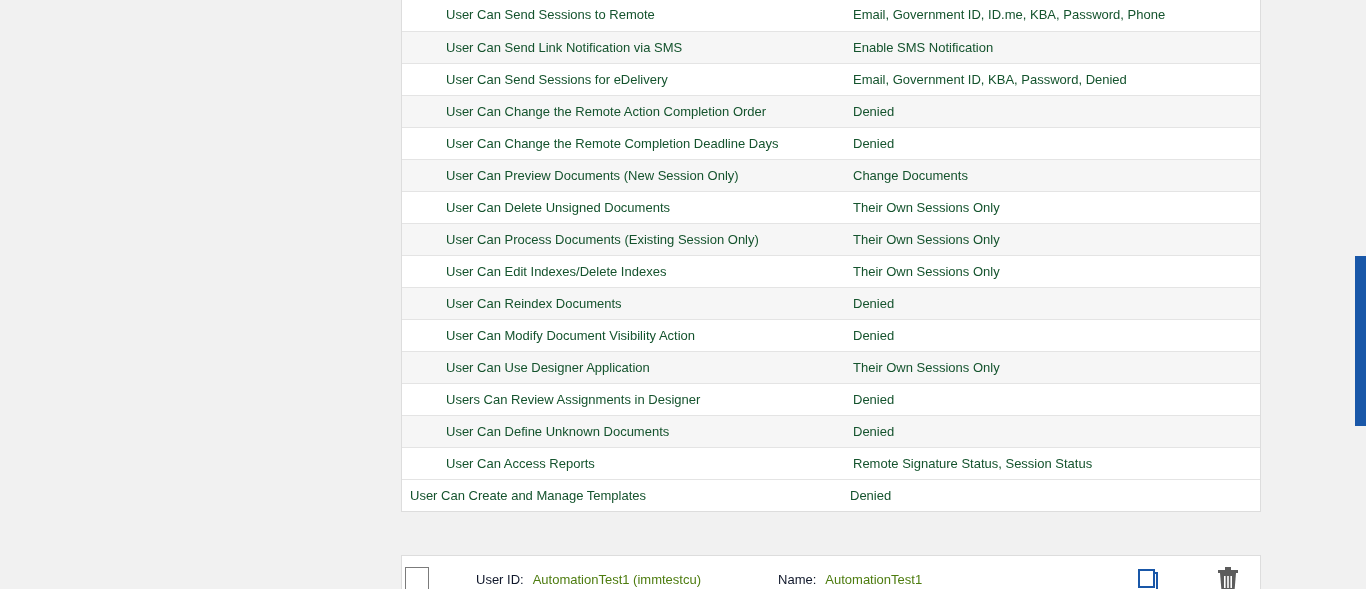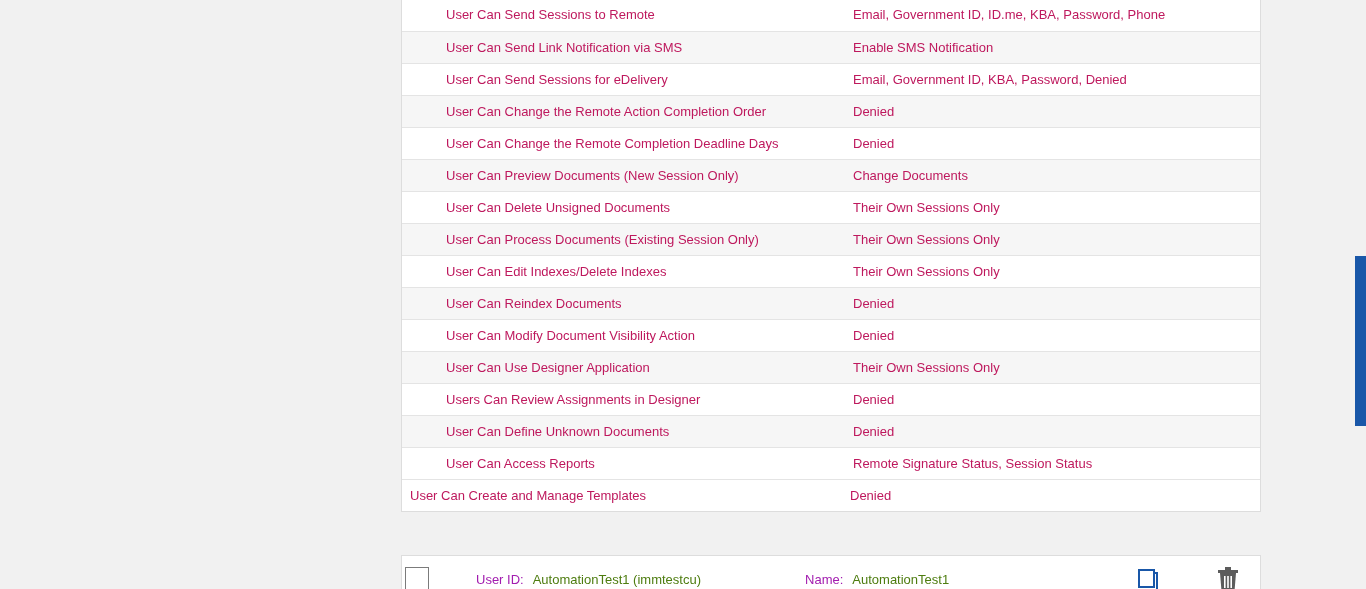--- a/index.html
+++ b/index.html
@@ -39,21 +39,21 @@
   }
   .perm-table tr.odd {
     background: #ffffff;
   }
   .perm-table tr.even {
     background: #f6f6f6;
   }
   .perm-table td {
     border-bottom: 1px solid #e4e4e4;
     font-size: 13px;
-    color: #be185d;
+    color: #14532d;
     padding: 0;
     vertical-align: middle;
     white-space: nowrap;
     overflow: hidden;
     text-overflow: ellipsis;
   }
   .perm-table td.name {
     width: 440px;
     padding-left: 44px;
   }
@@ -85,30 +85,30 @@
     margin-left: 3px;
     flex: 0 0 auto;
   }
   .user-field {
     display: flex;
     align-items: baseline;
     font-size: 13px;
     color: #3b3b3b;
   }
   .field-label {
-    color: #a21caf;
+    color: #0f172a;
     font-size: 13px;
   }
   .field-value {
     color: #4d7c0f;
     font-size: 13px;
     margin-left: 9px;
   }
   .userid-field { margin-left: 47px; }
-  .name-field { margin-left: 104px; justify-content: center; }
+  .name-field { margin-left: 77px; justify-content: center; }
 
   .strip-actions {
     margin-left: auto;
     display: flex;
     align-items: center;
     gap: 52px;
     padding-right: 18px;
   }
   .icon-btn {
     width: 28px;

